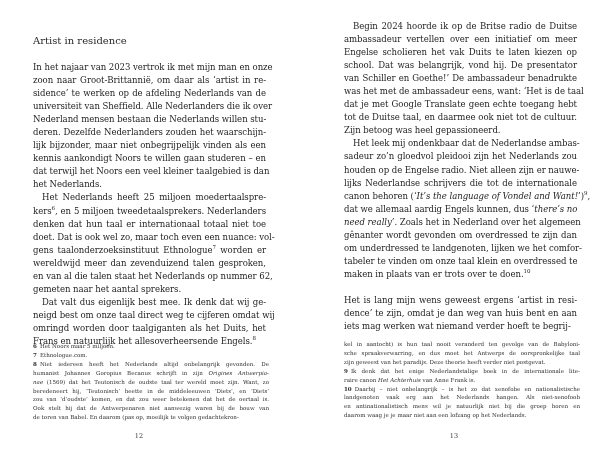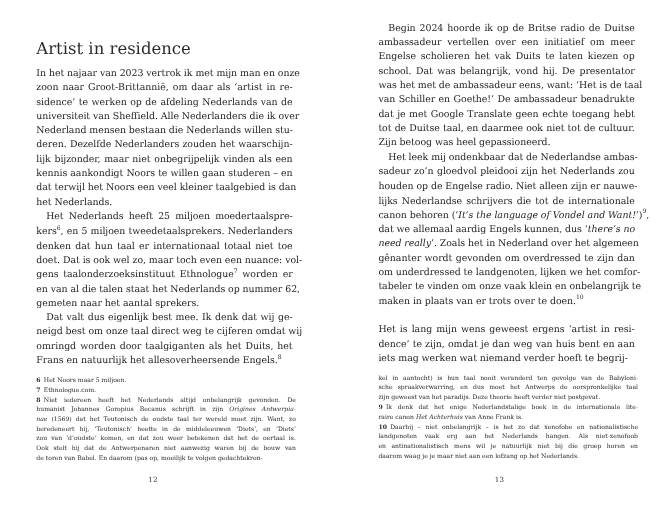--- a/index.html
+++ b/index.html
@@ -1,21 +1,21 @@
 <!DOCTYPE html>
 <html><head>
 <meta charset="utf-8">
 <style>
   html, body { margin: 0; padding: 0; background: #ffffff; }
   body { width: 600px; height: 461px; position: relative; overflow: hidden;
          font-family: "DejaVu Serif", "Liberation Serif", serif; color: #1e1e1e; }
   .page { position: absolute; top: 0; height: 385px; width: 300px; }
   .page.left { left: 0; }
   .page.right { left: 300px; }
-  .chapter-title { position: absolute; left: 33px; top: 35px; font-size: 15px; color: #2a2a2a; }
+  .chapter-title { position: absolute; left: 33px; top: 35px; font-size: 10px; color: #2a2a2a; }
   .body { position: absolute; font-size: 8.55px; line-height: 13.05px; text-align: justify; letter-spacing: -0.05px; }
   .page.left .body { left: 33px; top: 61px; width: 233px; }
   .page.right .body { left: 44px; top: 20px; width: 233px; }
   .body p { margin: 0; text-indent: 0; }
   .body p.indent { text-indent: 9px; }
   .body p.section { margin-top: 13px; }
   sup { font-size: 5.5px; line-height: 0; vertical-align: 4px; }
   .notes { position: absolute; font-size: 5.55px; line-height: 8.9px; color: #2b2b2b; }
   .page.left .notes { left: 33px; top: 342px; width: 236px; }
   .page.right .notes { left: 44px; top: 340px; width: 236px; }
@@ -45,20 +45,21 @@
         <span class="line">kennis aankondigt Noors te willen gaan studeren – en</span>
         <span class="line">dat terwijl het Noors een veel kleiner taalgebied is dan</span>
         <span class="line last">het Nederlands.</span>
       </p>
       <p class="indent" style="text-indent: 0px;">
         <span class="line" style="padding-left: 9px;">Het Nederlands heeft 25 miljoen moedertaalspre-</span>
         <span class="line">kers<sup>6</sup>, en 5 miljoen tweedetaalsprekers. Nederlanders</span>
         <span class="line">denken dat hun taal er internationaal totaal niet toe</span>
         <span class="line">doet. Dat is ook wel zo, maar toch even een nuance: vol-</span>
         <span class="line">gens taalonderzoeksinstituut Ethnologue<sup>7</sup> worden er</span>
+        <span class="line">wereldwijd meer dan zevenduizend talen gesproken,</span>
         <span class="line">en van al die talen staat het Nederlands op nummer 62,</span>
         <span class="line last">gemeten naar het aantal sprekers.</span>
       </p>
       <p class="indent" style="text-indent: 0px;">
         <span class="line" style="padding-left: 9px;">Dat valt dus eigenlijk best mee. Ik denk dat wij ge-</span>
         <span class="line">neigd best om onze taal direct weg te cijferen omdat wij</span>
         <span class="line">omringd worden door taalgiganten als het Duits, het</span>
         <span class="line last">Frans en natuurlijk het allesoverheersende Engels.<sup>8</sup></span>
       </p>
     </div>
@@ -82,37 +83,37 @@
   <div class="page-num">12</div>
 </div>
 
 <div class="page right">
   <div class="body" id="right-body">
       <p class="indent" style="text-indent: 0px;">
         <span class="line" style="padding-left: 9px;">Begin 2024 hoorde ik op de Britse radio de Duitse</span>
         <span class="line">ambassadeur vertellen over een initiatief om meer</span>
         <span class="line">Engelse scholieren het vak Duits te laten kiezen op</span>
         <span class="line">school. Dat was belangrijk, vond hij. De presentator</span>
+        <span class="line">van Schiller en Goethe!’ De ambassadeur benadrukte</span>
         <span class="line">was het met de ambassadeur eens, want: ‘Het is de taal</span>
-        <span class="line">van Schiller en Goethe!’ De ambassadeur benadrukte</span>
         <span class="line">dat je met Google Translate geen echte toegang hebt</span>
         <span class="line">tot de Duitse taal, en daarmee ook niet tot de cultuur.</span>
         <span class="line last">Zijn betoog was heel gepassioneerd.</span>
       </p>
       <p class="indent" style="text-indent: 0px;">
         <span class="line" style="padding-left: 9px;">Het leek mij ondenkbaar dat de Nederlandse ambas-</span>
         <span class="line">sadeur zo’n gloedvol pleidooi zijn het Nederlands zou</span>
         <span class="line">houden op de Engelse radio. Niet alleen zijn er nauwe-</span>
         <span class="line">lijks Nederlandse schrijvers die tot de internationale</span>
         <span class="line">canon behoren (‘<i>It’s the language of Vondel and Want!</i>’)<sup>9</sup>,</span>
         <span class="line">dat we allemaal aardig Engels kunnen, dus ‘<i>there’s no</i></span>
         <span class="line"><i>need really</i>’. Zoals het in Nederland over het algemeen</span>
         <span class="line">gênanter wordt gevonden om overdressed te zijn dan</span>
         <span class="line">om underdressed te landgenoten, lijken we het comfor-</span>
-        <span class="line">tabeler te vinden om onze vaak klein en onbelangrijk te</span>
+        <span class="line">tabeler te vinden om onze taal klein en overdressed te</span>
         <span class="line last">maken in plaats van er trots over te doen.<sup>10</sup></span>
       </p>
       <p class="section" style="text-indent: 0px;">
         <span class="line">Het is lang mijn wens geweest ergens ‘artist in resi-</span>
         <span class="line">dence’ te zijn, omdat je dan weg van huis bent en aan</span>
         <span class="line last">iets mag werken wat niemand verder hoeft te begrij-</span>
       </p>
     </div>
   <div class="notes" id="right-notes">
       <div class="note">

